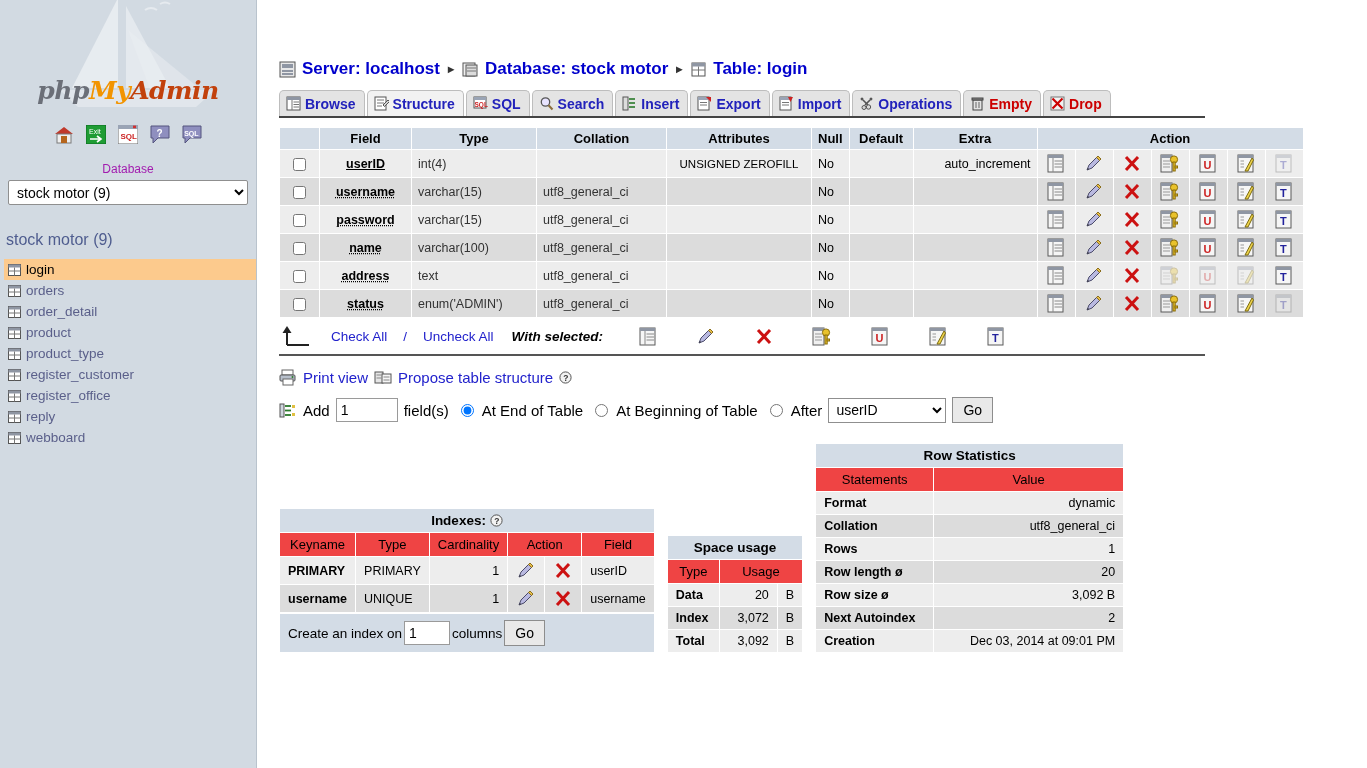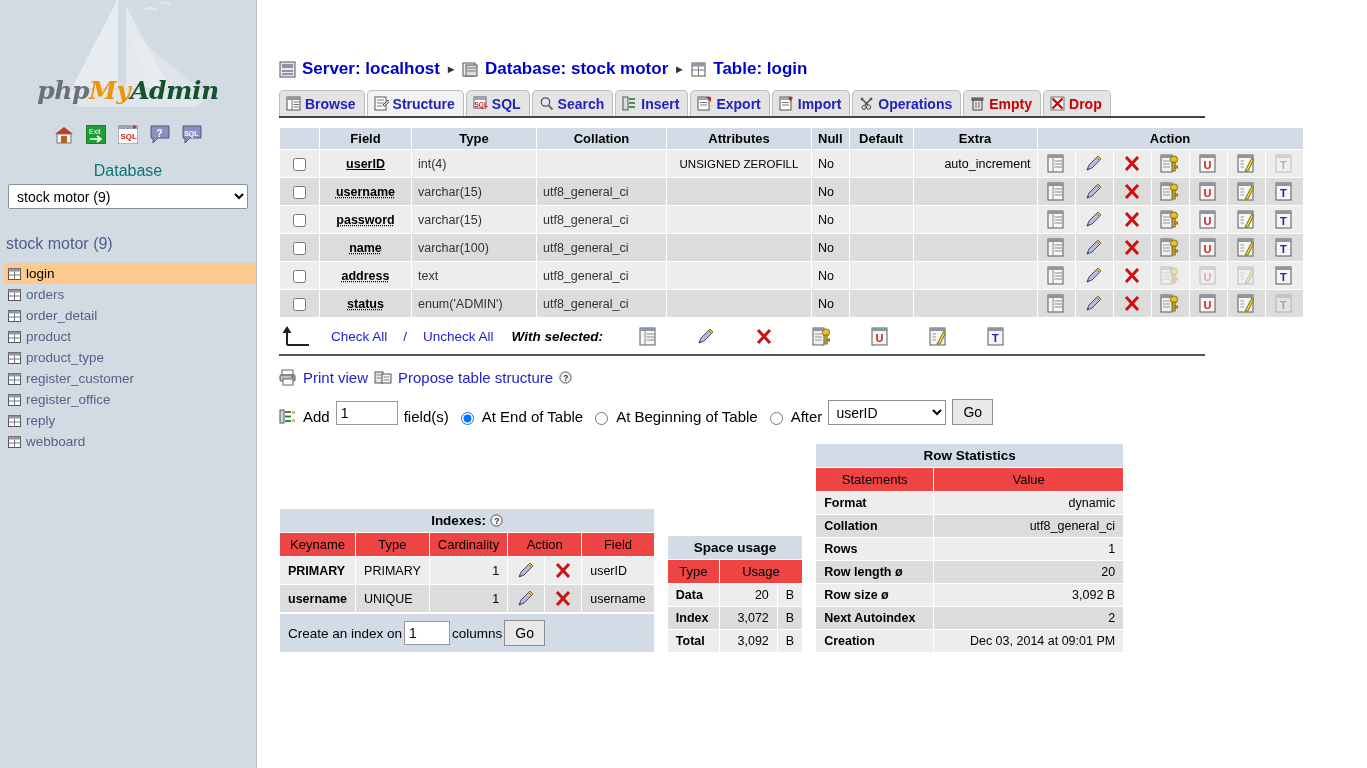--- a/index.html
+++ b/index.html
@@ -29,29 +29,29 @@
   }
   .pma-logo {
     position:relative; text-align:center; padding-top:78px;
     font-family:"DejaVu Serif", serif;
     font-size:25px; font-style:italic; font-weight:bold;
     letter-spacing:-.5px;
     line-height:1;
   }
   .pma-logo .php { color:#6b6f78; }
   .pma-logo .my  { color:#f29400; }
-  .pma-logo .admin { color:#14532d;margin-top:40px; }
+  .pma-logo .admin { color:#c2410c;margin-top:40px; }
   .side-icons {
     display:flex; justify-content:center; gap:12px;
     margin-top:22px;
   }
   .side-icons .ic { width:20px; height:19px; display:block; }
   .side-label {
     text-align:center; margin-top:18px;
-    font-size:16px; color:#0f766e;
+    font-size:12px; color:#a21caf;
   }
   .db-select-wrap { padding:4px 8px 0 8px; }
   select.db-select {
     width:100%; height:25px;
     font-family:"Liberation Sans", sans-serif; font-size:14px;
     background:#ffffff; border:1px solid #8f8f8f;
     border-radius:2px; padding:2px 4px; color:#000;
   }
   .db-title {
     margin:26px 0 10px 6px;
@@ -166,21 +166,21 @@
   
   .pv-row {
     display:flex; align-items:center; gap:6px;
     margin-top:9px; height:24px; font-size:15px;
   }
   .pv-row a { color:#2222cc; text-decoration:none; cursor:pointer; }
   .pv-icon { width:18px; height:17px; flex:0 0 18px; }
 
   
   .add-row {
-    display:flex; align-items:flex-end; gap:6px;
+    display:flex; align-items:center; gap:6px;
     margin-top:6px; height:30px; font-size:15px;
   }
   .add-row input.num {
     width:62px; height:24px; font-size:14px; padding:1px 4px;
     border:1px solid #9a9a9a; background:#fff;
     font-family:"Liberation Sans", sans-serif;
   }
   .add-row input[type=radio] { width:13px; height:13px; margin:0 2px 0 6px; vertical-align:middle; }
   .add-row select {
     height:25px; width:118px; font-size:14px;

